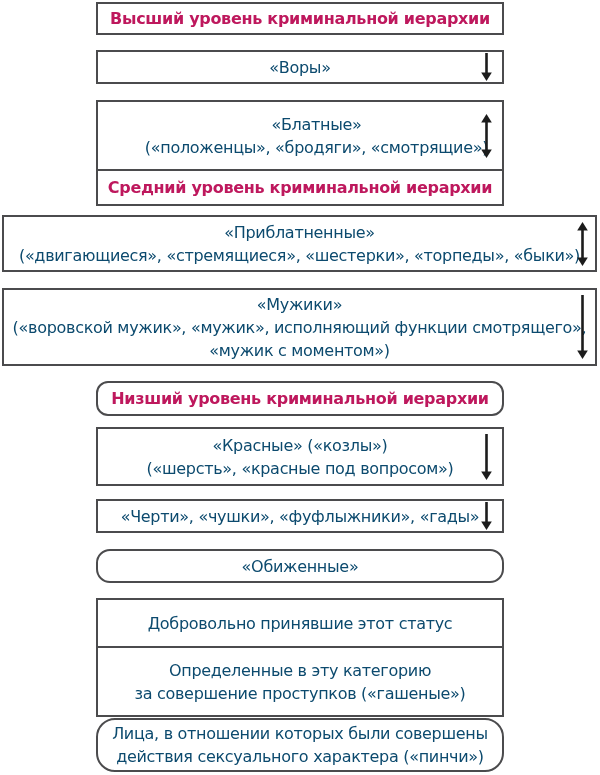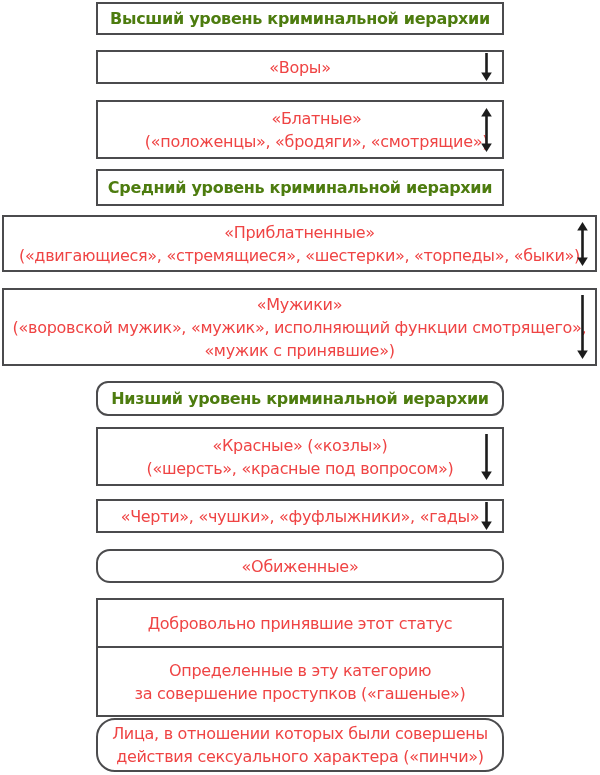--- a/index.html
+++ b/index.html
@@ -22,30 +22,30 @@
     box-sizing: border-box;
     border: 2px solid #4b4b4d;
     background: #ffffff;
     display: flex;
     flex-direction: column;
     justify-content: center;
     align-items: center;
     text-align: center;
     font-size: 16px;
     line-height: 23px;
-    color: #ef4444;
+    color: #0c4a6e;
     letter-spacing: -0.3px;
   }
   .bx.wide { left: 2px; width: 595px; }
-  .bx.header { font-weight: bold; color: #4d7c0f; }
+  .bx.header { font-weight: bold; color: #be185d; }
   .line { white-space: nowrap; }
 
   .b0  { top: 2px;   height: 33px; }
   .b1  { top: 50px;  height: 34px; }
-  .b2  { top: 100px; height: 59px; padding-left: 33px; }
+  .b2  { top: 100px; height: 71px; padding-left: 33px; }
   .b3  { top: 169px; height: 37px; }
   .b4  { top: 215px; height: 57px; }
   .b5  { top: 288px; height: 78px; }
   .b6  { top: 381px; height: 35px; border-radius: 12px; }
   .b7  { top: 427px; height: 59px; }
   .b8  { top: 499px; height: 34px; }
   .b9  { top: 549px; height: 34px; border-radius: 14px; }
   .b10 { top: 598px; height: 50px; }
   .b11 { top: 646px; height: 71px; }
   .b12 { top: 718px; height: 54px; border-radius: 19px; }
@@ -105,21 +105,21 @@
         <polygon points="1.2,8.5 11.8,8.5 6.5,0"></polygon>
         <line x1="6.5" y1="7" x2="6.5" y2="37"></line>
         <polygon points="1.2,35.5 11.8,35.5 6.5,44"></polygon>
       </svg>
     </span>
   </div>
 
   <div class="bx b5 wide">
     <div class="line">«Мужики»</div>
     <div class="line">(«воровской мужик», «мужик», исполняющий функции смотрящего»,</div>
-    <div class="line">«мужик с принявшие»)</div>
+    <div class="line">«мужик с моментом»)</div>
     <span class="arrow">
       <svg width="13" height="64" viewBox="0 0 13 64">
         <line x1="6.5" y1="0" x2="6.5" y2="56"></line>
         <polygon points="1.2,55.5 11.8,55.5 6.5,64"></polygon>
       </svg>
     </span>
   </div>
 
   <div class="bx b6 header">
     <div class="line">Низший уровень криминальной иерархии</div>

